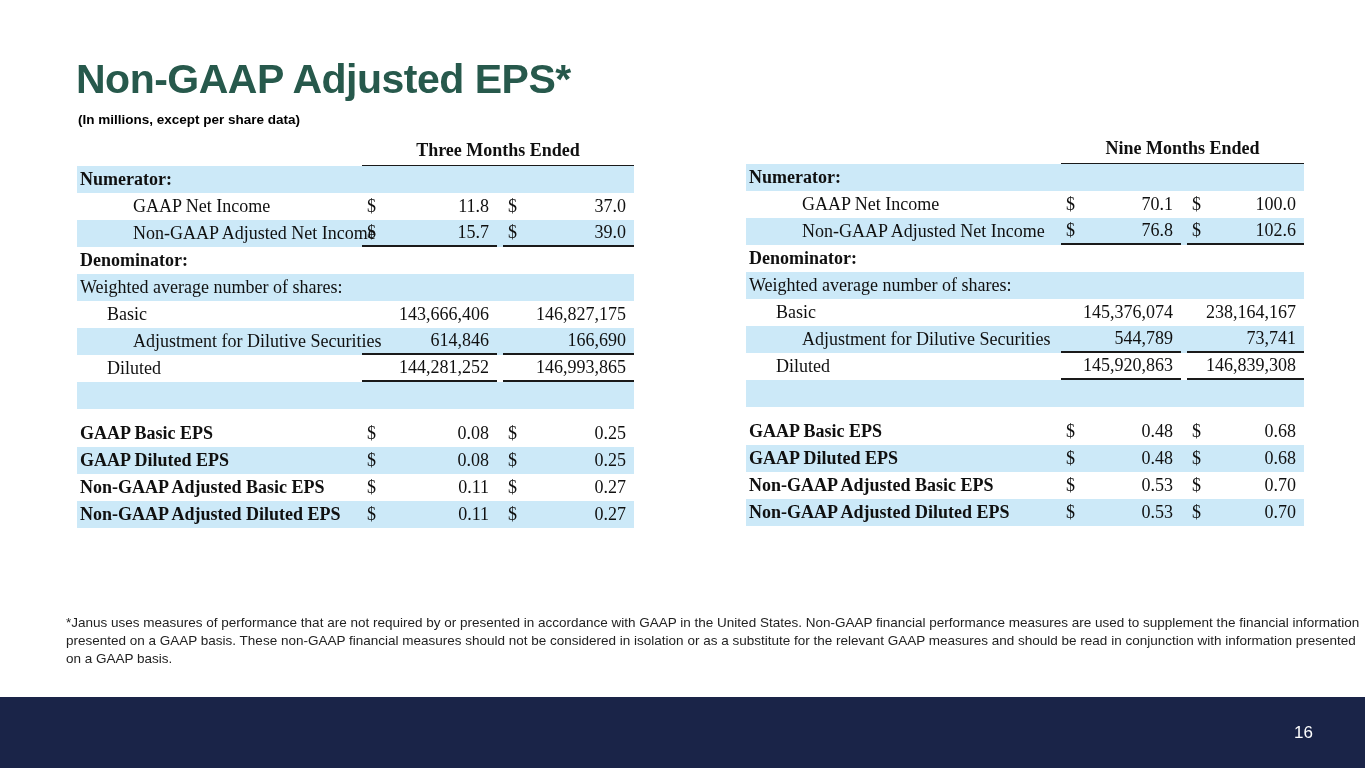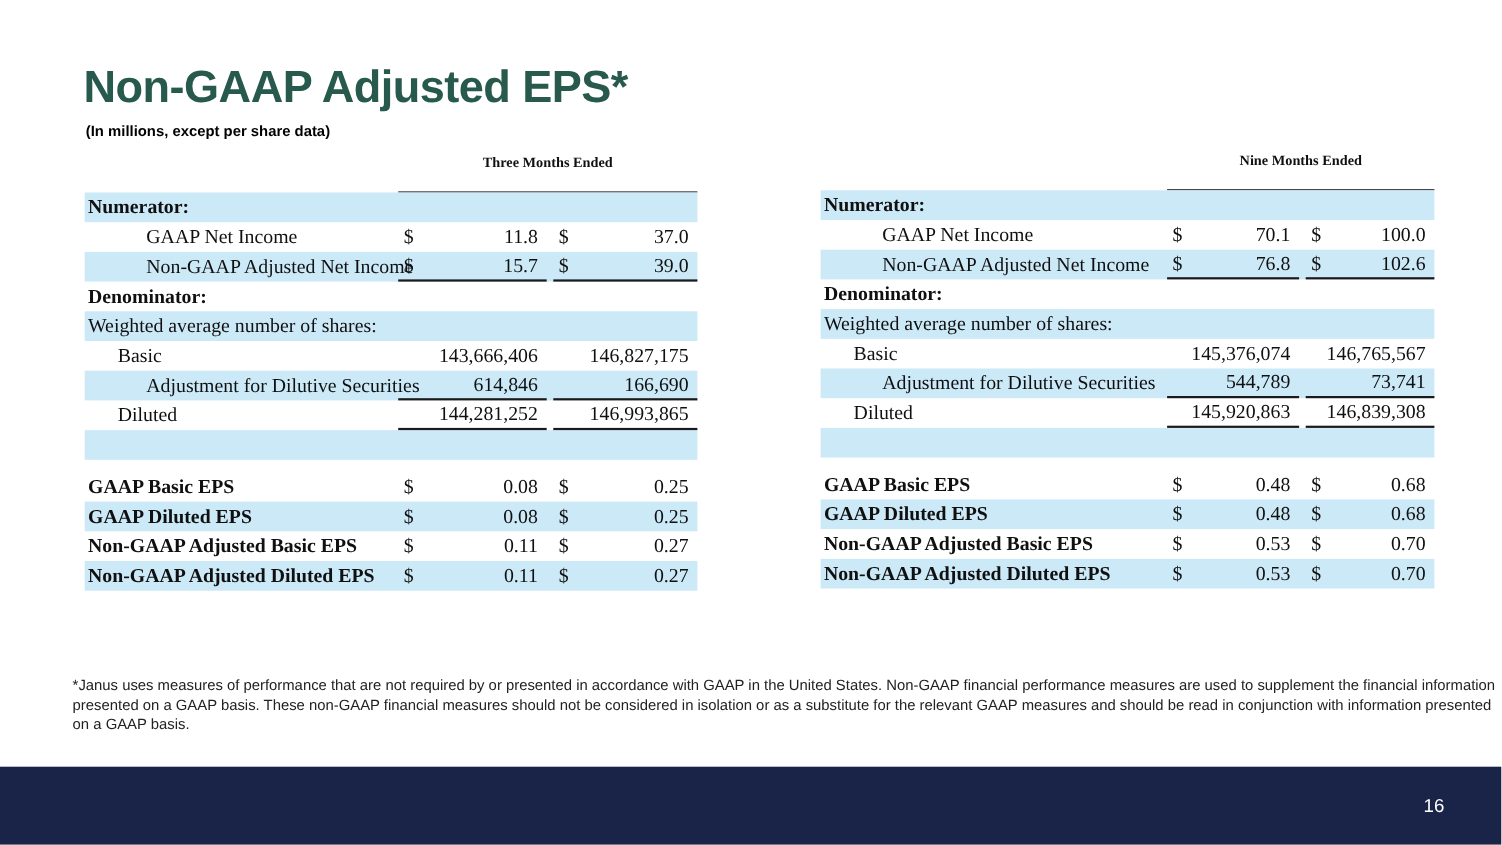--- a/index.html
+++ b/index.html
@@ -20,22 +20,22 @@
   
   .fin-table {
     position:absolute; color:#101010;
     font-family:"Liberation Serif", serif;
   }
   #table-left  { left:77px;  top:140px; width:557px; --lw:285px; --c1:135px; --c2:131px; --gap:6px; }
   #table-right { left:746px; top:138px; width:558px; --lw:315px; --c1:120px; --c2:117px; --gap:6px; }
 
   .period-hdr {
     margin-left:var(--lw); width:calc(var(--c1) + var(--gap) + var(--c2));
-    box-sizing:border-box; text-align:center; font-weight:bold; font-size:13px;
-    padding-bottom:18px; border-bottom:1.5px solid var(--rule);
+    box-sizing:border-box; text-align:center; font-weight:bold; font-size:18px;
+    padding-bottom:4px; border-bottom:1.5px solid var(--rule);
   }
   .date-row { display:flex; margin-left:var(--lw); padding-top:5px; }
   .date-cell {
     text-align:center; font-weight:bold; font-size:13px; box-sizing:border-box;
     padding:2px 0 3px; border-bottom:2px solid var(--rule);
   }
   .date-cell.c1 { width:var(--c1); }
   .date-cell.c2 { width:var(--c2); margin-left:var(--gap); }
 
   .row { display:flex; align-items:center; height:27px; font-size:18px; }
@@ -242,21 +242,21 @@
         <div class="lbl ind0">Weighted average number of shares:</div>
       </div>
       <div class="row bg-white">
         <div class="lbl ind1">Basic</div>
         <div class="val c1">
           <div class="cur"></div>
           <div class="num">145,376,074</div>
         </div>
         <div class="val c2">
           <div class="cur"></div>
-          <div class="num">146,765,567</div>
+          <div class="num">238,164,167</div>
         </div>
       </div>
       <div class="row bg-blue u">
         <div class="lbl ind2">Adjustment for Dilutive Securities</div>
         <div class="val c1">
           <div class="cur"></div>
           <div class="num">544,789</div>
         </div>
         <div class="val c2">
           <div class="cur"></div>

